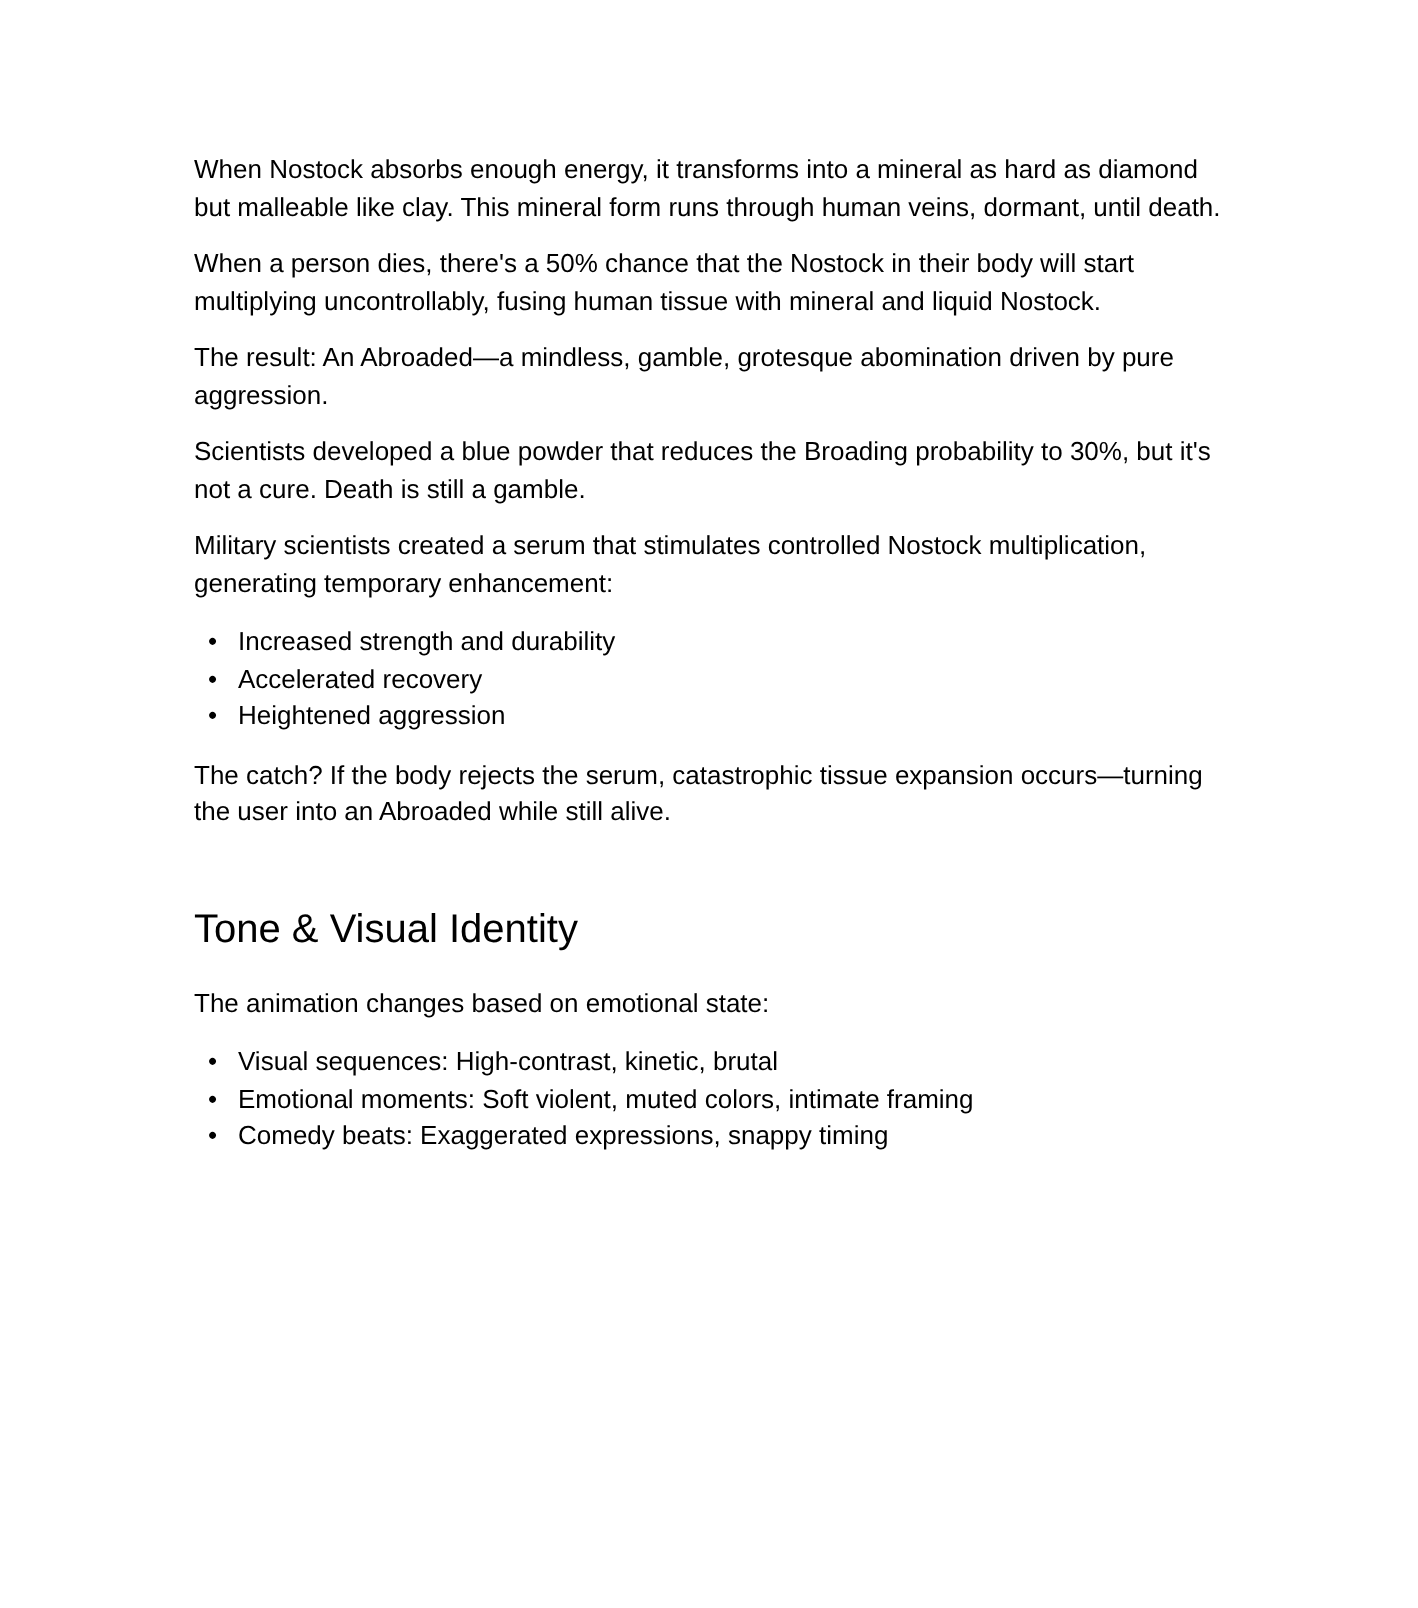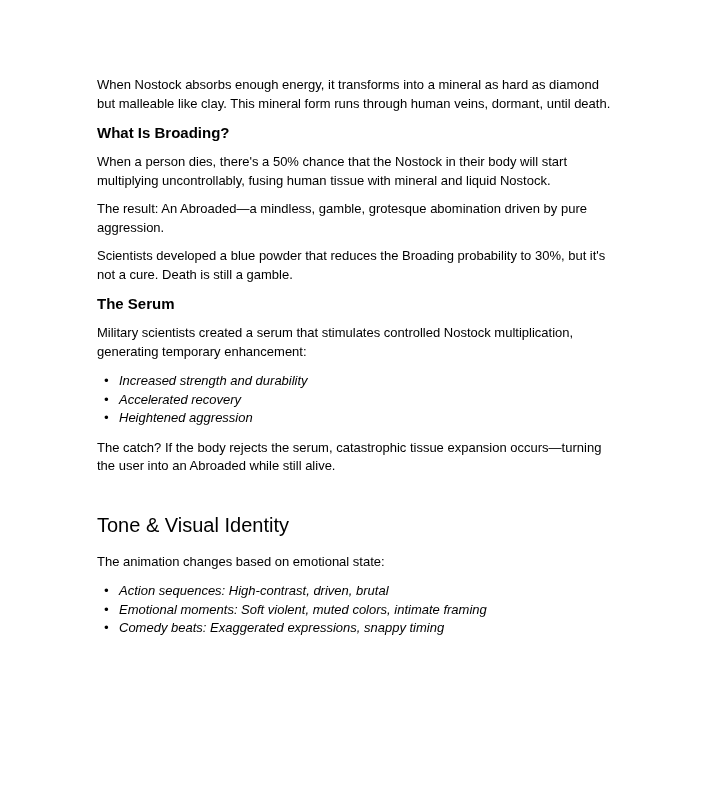--- a/index.html
+++ b/index.html
@@ -36,51 +36,48 @@
     .doc-h1 {
       font-size: 20px;
       line-height: 26px;
       font-weight: 400;
       margin: 36px 0 15px 0;
     }
     .doc-ul {
       list-style: none;
       margin: 11px 0 11px 0;
       padding: 0;
-      font-style: italic;
     }
     .doc-ul li {
       position: relative;
       padding-left: 22px;
       margin: 0;
     }
     .doc-ul li::before {
       content: "\2022";
       position: absolute;
       left: 7px;
       top: 0;
     }
   </style>
 </head>
 <body>
 
 <div class="page">
     <p class="doc-p">When Nostock absorbs enough energy, it transforms into a mineral as hard as diamond but malleable like clay. This mineral form runs through human veins, dormant, until death.</p>
-    <h3 class="doc-h3">What Is Broading?</h3>
     <p class="doc-p">When a person dies, there's a 50% chance that the Nostock in their body will start multiplying uncontrollably, fusing human tissue with mineral and liquid Nostock.</p>
     <p class="doc-p">The result: An Abroaded—a mindless, gamble, grotesque abomination driven by pure aggression.</p>
     <p class="doc-p">Scientists developed a blue powder that reduces the Broading probability to 30%, but it's not a cure. Death is still a gamble.</p>
-    <h3 class="doc-h3">The Serum</h3>
     <p class="doc-p">Military scientists created a serum that stimulates controlled Nostock multiplication, generating temporary enhancement:</p>
     <ul class="doc-ul">
       <li>Increased strength and durability</li>
       <li>Accelerated recovery</li>
       <li>Heightened aggression</li>
     </ul>
     <p class="doc-p">The catch? If the body rejects the serum, catastrophic tissue expansion occurs—turning the user into an Abroaded while still alive.</p>
     <h1 class="doc-h1">Tone &amp; Visual Identity</h1>
     <p class="doc-p">The animation changes based on emotional state:</p>
     <ul class="doc-ul">
-      <li>Action sequences: High-contrast, driven, brutal</li>
+      <li>Visual sequences: High-contrast, kinetic, brutal</li>
       <li>Emotional moments: Soft violent, muted colors, intimate framing</li>
       <li>Comedy beats: Exaggerated expressions, snappy timing</li>
     </ul>
   </div>
 
 </body></html>

